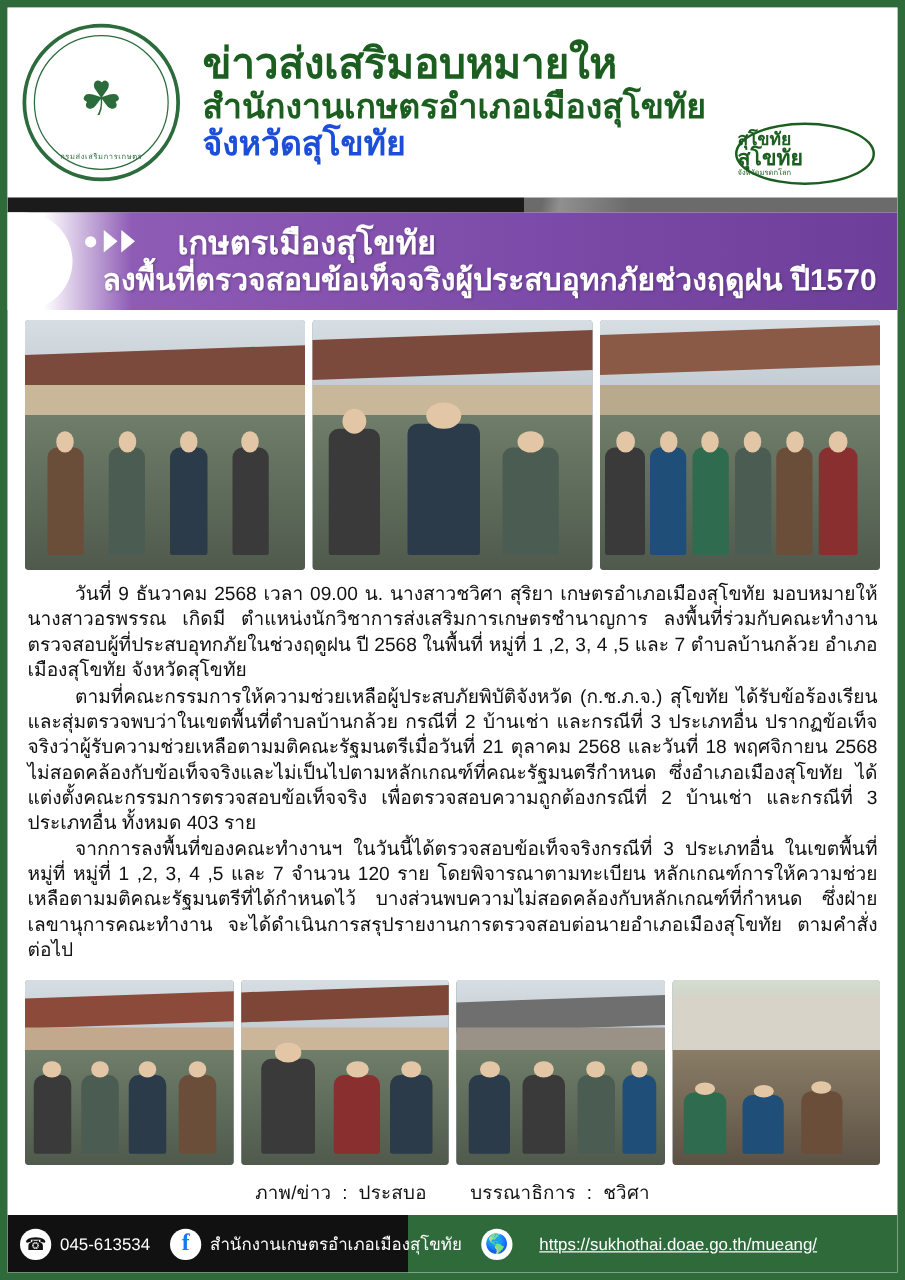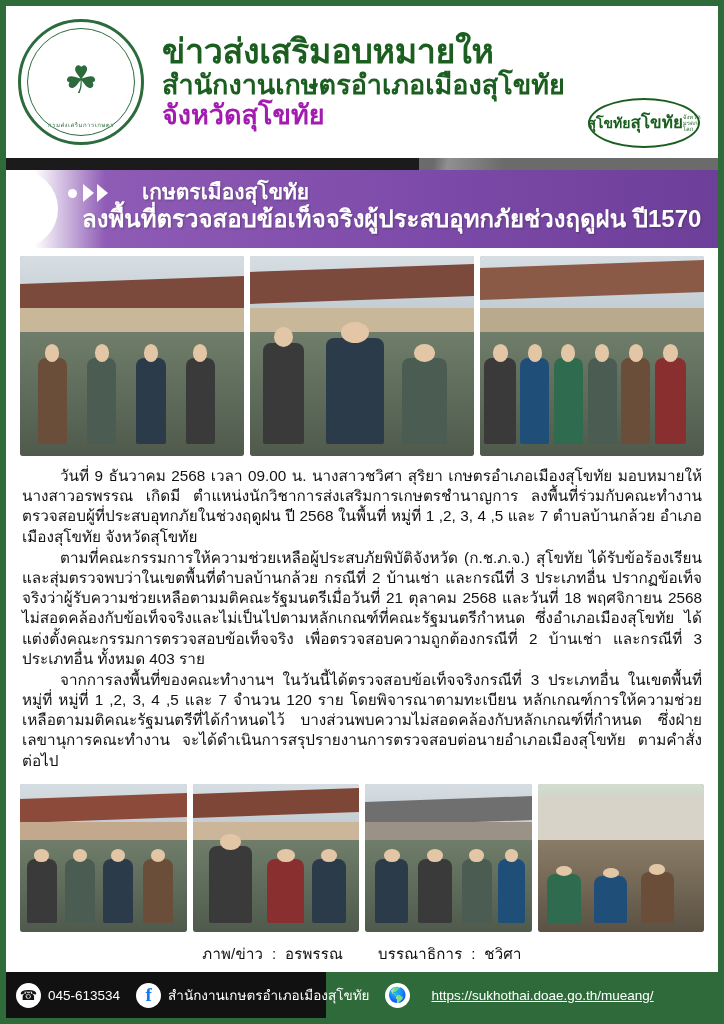--- a/index.html
+++ b/index.html
@@ -82,43 +82,43 @@
     letter-spacing: -0.3px;
   }
   .title-sub {
     font-size: 27px;
     color: #1b5e20;
     font-weight: bold;
     line-height: 1.12;
   }
   .title-sub2 {
     font-size: 27px;
-    color: #a21caf;
+    color: #1d4ed8;
     font-weight: bold;
     line-height: 1.12;
   }
   .province-badge {
     position: absolute;
     right: 14px;
     bottom: 8px;
     width: 120px;
     height: 54px;
     display: flex;
     align-items: center;
     justify-content: center;
     color: #1b5e20;
   }
   .province-badge .pv-oval {
     width: 112px;
     height: 50px;
     border: 2px solid #1b5e20;
     border-radius: 50%;
     display: flex;
-    flex-direction: row;
-    align-items: center;
+    flex-direction: column;
+    align-items: flex-start;
     justify-content: center;
     line-height: 1.05;
   }
   .pv-line1 { font-size: 14px; font-weight: bold; }
   .pv-line2 { font-size: 17px; font-weight: bold; }
   .pv-line3 { font-size: 6px; }
 
   .header-stripe {
     height: 12px;
     background: linear-gradient(90deg,#1b1b1b 0%, #1b1b1b 58%, #6b6b6b 58%, #6b6b6b 100%);
@@ -164,21 +164,21 @@
     display: inline-block;
     margin-right: 3px;
   }
   .arr {
     width: 0; height: 0;
     border-top: 9px solid transparent;
     border-bottom: 9px solid transparent;
     border-left: 11px solid #ffffff;
   }
   .banner-line1 {
-    font-size: 21px;
+    font-size: 26px;
     font-weight: bold;
     margin-left: 78px;
     line-height: 1.1;
     text-shadow: 1px 1px 2px rgba(0,0,0,.25);
   }
   .banner-line2 {
     font-size: 24px;
     font-weight: bold;
     margin-top: 2px;
     margin-left: 18px;
@@ -409,21 +409,21 @@
         <div class="fig v7" style="left:6%;width:20%;height:60%"></div>
         <div class="fig v4" style="left:34%;width:20%;height:58%"></div>
         <div class="fig v3" style="left:62%;width:20%;height:62%"></div>
       </div>
     </div>
   </div>
 
   <div class="credit">
     <span>ภาพ/ข่าว</span>
     <span>&nbsp;:&nbsp;</span>
-    <span>อรพรรณ</span>
+    <span>ประสบอ</span>
     <span class="sep"></span>
     <span>บรรณาธิการ</span>
     <span>&nbsp;:&nbsp;</span>
     <span>ชวิศา</span>
   </div>
 
   <div class="footer">
     <div class="footer-left">
       <div class="grp">
         <div class="circ-icon phone">☎</div>

